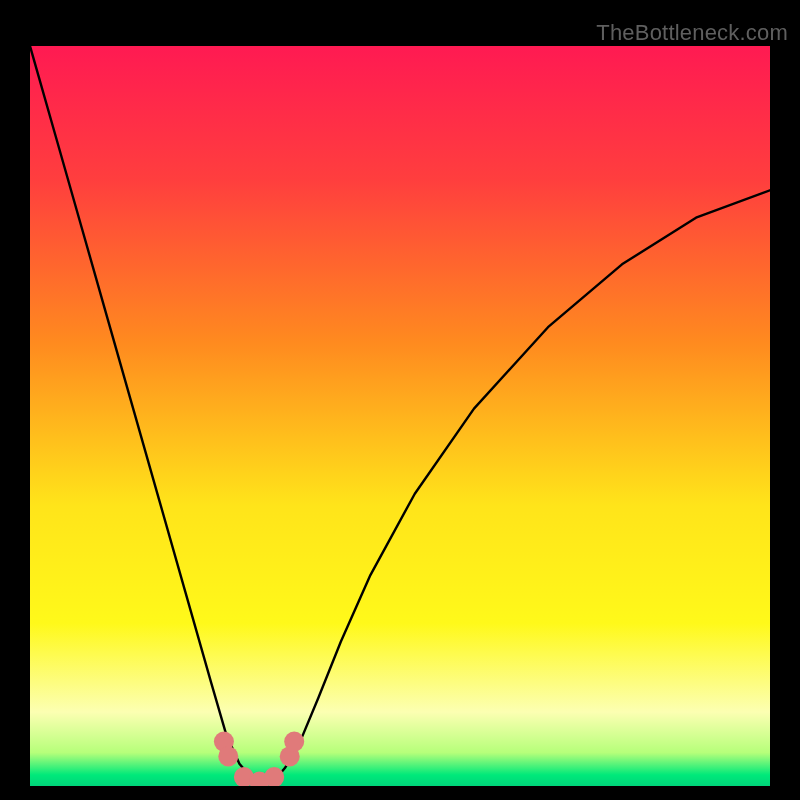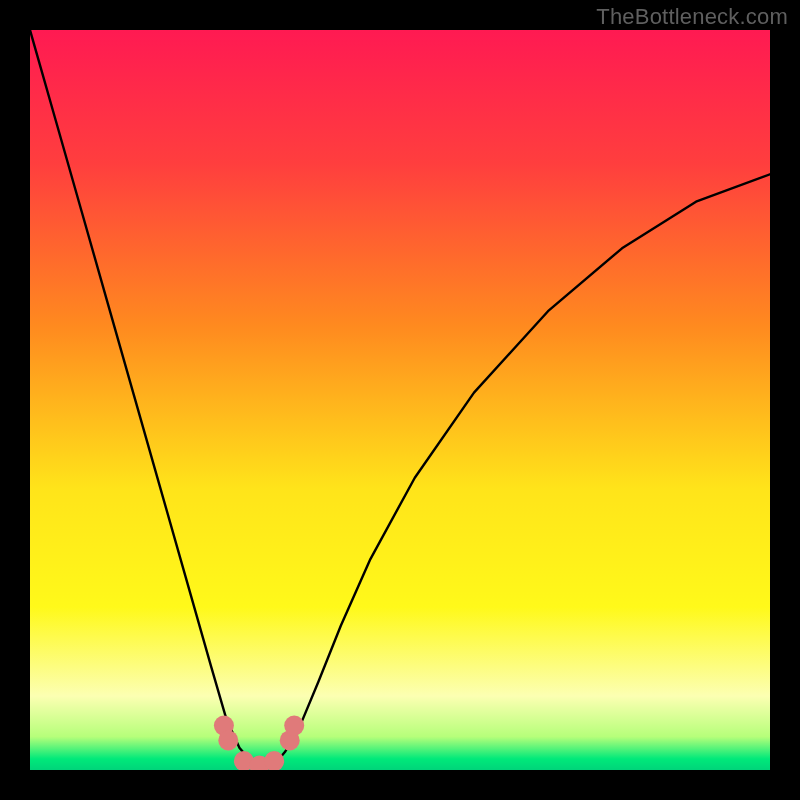--- a/index.html
+++ b/index.html
@@ -5,21 +5,21 @@
   html, body {
     margin: 0;
     padding: 0;
     width: 800px;
     height: 800px;
     background: #000;
     overflow: hidden;
   }
   .frame {
     position: absolute;
-    top: 0;
+    top: 16px;
     left: 0;
     width: 800px;
     height: 748px;
     background: #000;
   }
   .plot {
     position: absolute;
     top: 30px;
     left: 30px;
     width: 740px;

